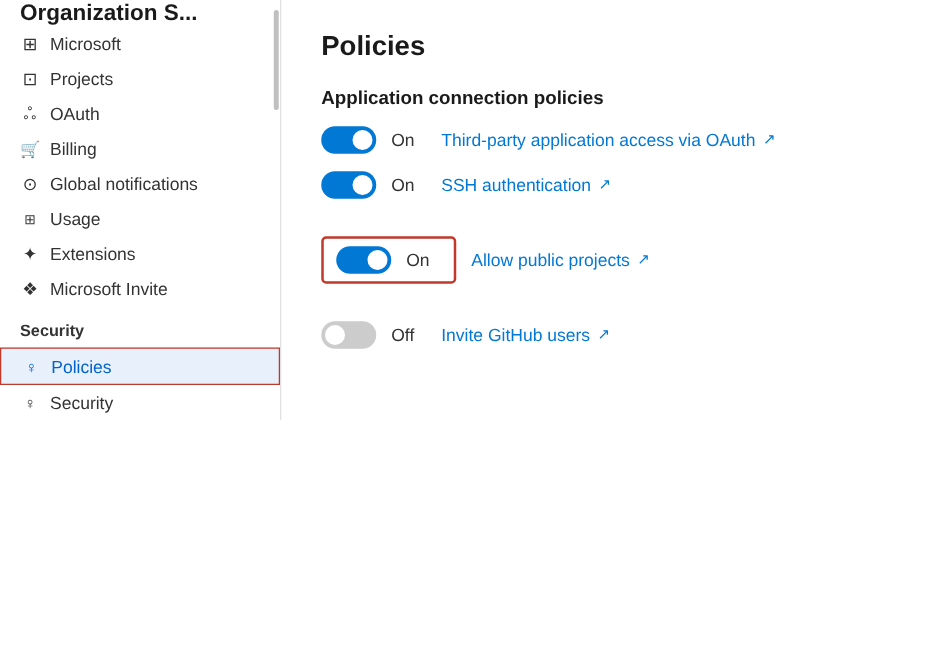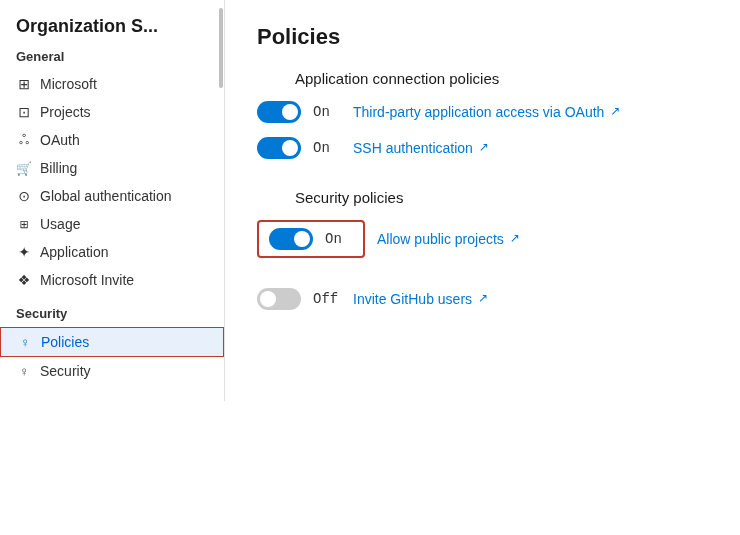--- a/index.html
+++ b/index.html
@@ -3,21 +3,21 @@
   <meta charset="utf-8">
   <style>
     * { box-sizing: border-box; margin: 0; padding: 0; }
     body { font-family: 'Segoe UI', Tahoma, Geneva, Verdana, sans-serif; font-size: 14px; color: #333; display: flex; height: 535px; width: 740px; overflow: hidden; background: #fff; }
 
     
     .sidebar {
       width: 225px;
       min-width: 225px;
       border-right: 1px solid #e0e0e0;
-      padding: 16px 0;
+      padding: 0 0;
       overflow-y: auto;
       background: #fff;
     }
 
     .sidebar-org-title {
       font-size: 18px;
       font-weight: 700;
       color: #1a1a1a;
       padding: 0 16px;
       white-space: nowrap;
@@ -82,38 +82,36 @@
 
     .page-title {
       font-size: 22px;
       font-weight: 600;
       color: #1a1a1a;
       margin-bottom: 20px;
     }
 
     .section-title {
       font-size: 15px;
-      font-weight: 400;
+      font-weight: 700;
       color: #1a1a1a;
       margin-bottom: 14px;
-      margin-left: 38px;
     }
 
     .policy-row {
       display: flex;
       align-items: center;
       gap: 12px;
       margin-bottom: 14px;
     }
 
     .policy-label-text {
       font-size: 14px;
       color: #333;
       min-width: 28px;
-      font-family: Liberation Mono, monospace;
     }
 
     .policy-link {
       color: #0078d4;
       text-decoration: none;
       font-size: 14px;
       display: flex;
       align-items: flex-start;
       gap: 4px;
     }
@@ -199,49 +197,48 @@
       border-radius: 2px;
     }
   </style>
 </head>
 <body>
 
 <div class="sidebar-wrapper">
   <div class="sidebar">
     <div class="sidebar-org-title">Organization S...</div>
 
-    <div class="sidebar-section-label">General</div>
 
     <div class="sidebar-item">
       <span class="sidebar-item-icon">⊞</span>
       <span class="sidebar-item-label">Microsoft</span>
     </div>
     <div class="sidebar-item">
       <span class="sidebar-item-icon">⊡</span>
       <span class="sidebar-item-label">Projects</span>
     </div>
     <div class="sidebar-item">
       <span class="sidebar-item-icon" style="font-size:13px;">ஃ</span>
       <span class="sidebar-item-label">OAuth</span>
     </div>
     <div class="sidebar-item">
       <span class="sidebar-item-icon" style="font-size:13px;">🛒</span>
       <span class="sidebar-item-label">Billing</span>
     </div>
     <div class="sidebar-item">
       <span class="sidebar-item-icon">⊙</span>
-      <span class="sidebar-item-label">Global authentication</span>
+      <span class="sidebar-item-label">Global notifications</span>
     </div>
     <div class="sidebar-item">
       <span class="sidebar-item-icon" style="font-size:11px;">⊞</span>
       <span class="sidebar-item-label">Usage</span>
     </div>
     <div class="sidebar-item">
       <span class="sidebar-item-icon">✦</span>
-      <span class="sidebar-item-label">Application</span>
+      <span class="sidebar-item-label">Extensions</span>
     </div>
     <div class="sidebar-item">
       <span class="sidebar-item-icon">❖</span>
       <span class="sidebar-item-label">Microsoft Invite</span>
     </div>
 
     <div class="sidebar-section-label">Security</div>
 
     <div class="sidebar-item active">
       <span class="sidebar-item-icon" style="font-size:13px;">♀</span>
@@ -279,21 +276,20 @@
     </label>
     <span class="policy-label-text">On</span>
     <a class="policy-link" href="#">
       SSH authentication
       <span class="ext-link-icon">↗</span>
     </a>
   </div>
 
   <div class="section-divider"></div>
 
-  <div class="section-title">Security policies</div>
 
   <div class="policy-row">
     <div class="highlight-box">
       <label class="toggle">
         <input type="checkbox" checked="" style="">
         <span class="toggle-slider"></span>
       </label>
       <span class="policy-label-text">On</span>
     </div>
     <a class="policy-link" href="#">

